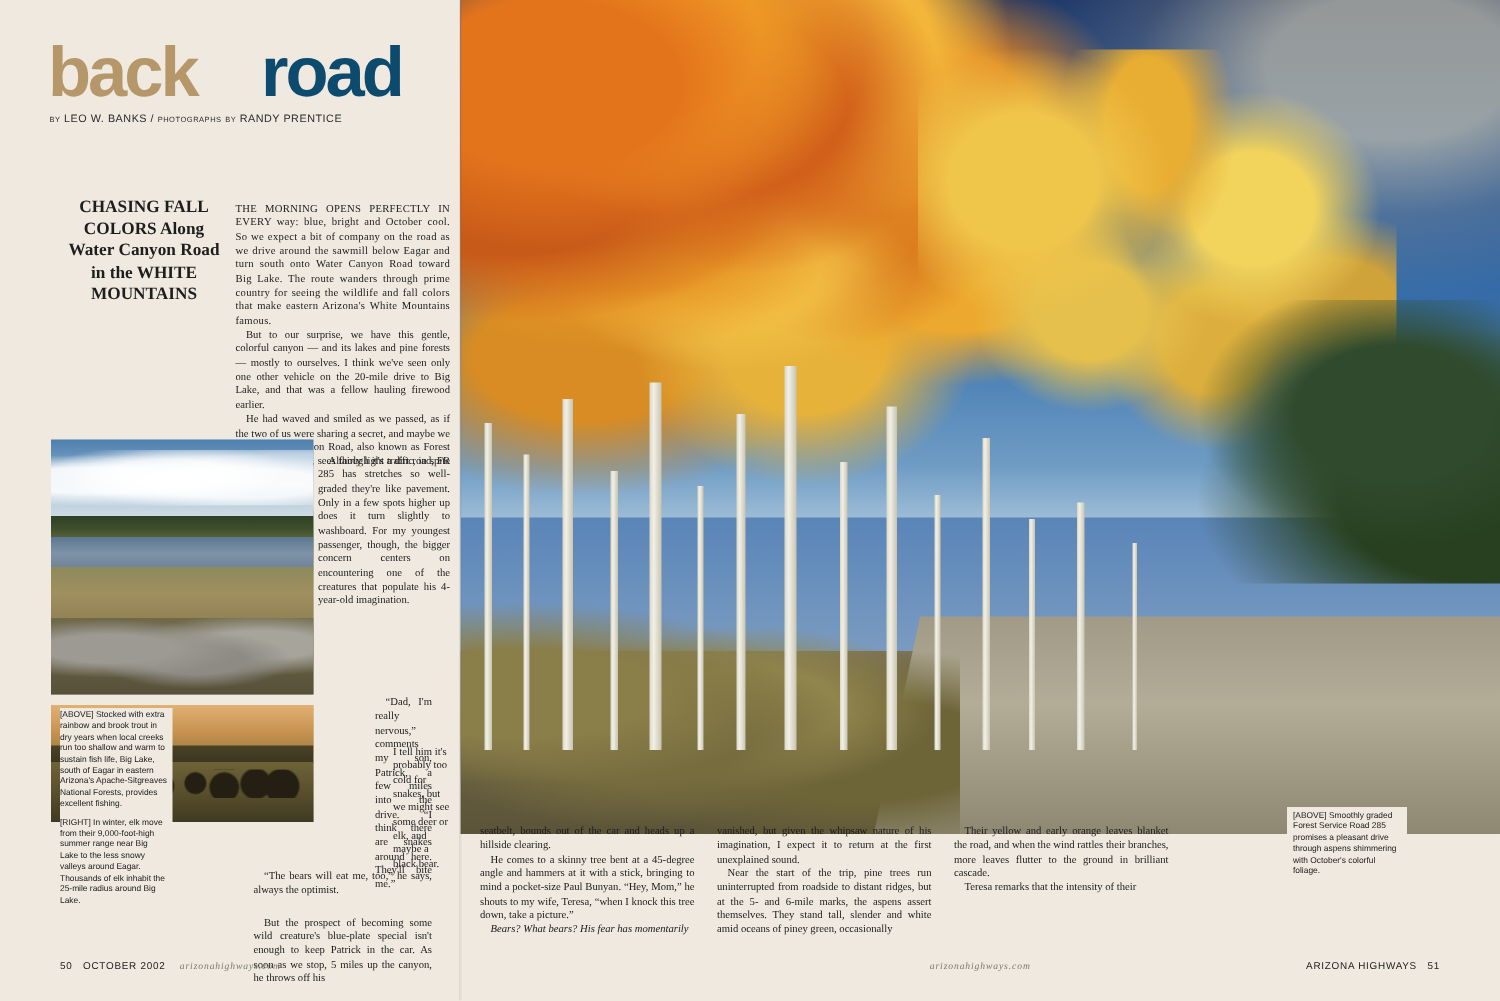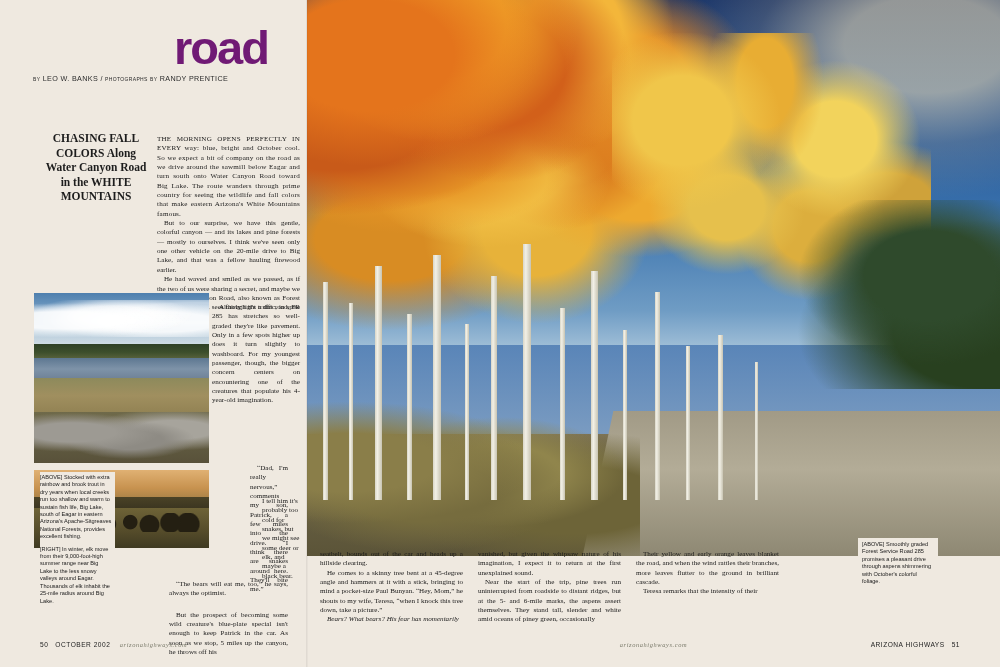--- a/index.html
+++ b/index.html
@@ -33,21 +33,21 @@
     font-size:47px;
     color:#b5976a;
     letter-spacing:-2px;
     line-height:1;
   }
   .mast-road{
     position:absolute;left:142px;top:16px;
     font-family:"Liberation Sans", sans-serif;
     font-weight:bold;
     font-size:47px;
-    color:#701a75;
+    color:#0c4a6e;
     letter-spacing:-2px;
     line-height:1;
   }
   .byline{
     position:absolute;left:33px;top:74px;
     font-family:Liberation Sans, sans-serif;
     font-size:7.2px;
     letter-spacing:0.35px;
     color:#2b2b2b;
     font-variant:small-caps;
@@ -293,20 +293,21 @@
     background:linear-gradient(90deg,rgba(0,0,0,.08),rgba(0,0,0,.02));}
 </style>
 </head>
 <body>
 
 <div class="page">
 
   <div class="left-page">
 
     <div class="masthead">
+      <div class="mast-back">back</div>
       <div class="mast-road">road</div>
     </div>
 
     <div class="byline">by LEO W. BANKS / photographs by RANDY PRENTICE</div>
 
     <div class="deck">CHASING FALL COLORS Along Water Canyon Road in the WHITE MOUNTAINS</div>
 
     <div class="col-a">
       <p class="first">THE MORNING OPENS PERFECTLY IN EVERY way: blue, bright and October cool. So we expect a bit of company on the road as we drive around the sawmill below Eagar and turn south onto Water Canyon Road toward Big Lake. The route wanders through prime country for seeing the wildlife and fall colors that make eastern Arizona's White Mountains famous.</p>
       <p class="ind">But to our surprise, we have this gentle, colorful canyon — and its lakes and pine forests — mostly to ourselves. I think we've seen only one other vehicle on the 20-mile drive to Big Lake, and that was a fellow hauling firewood earlier.</p>

